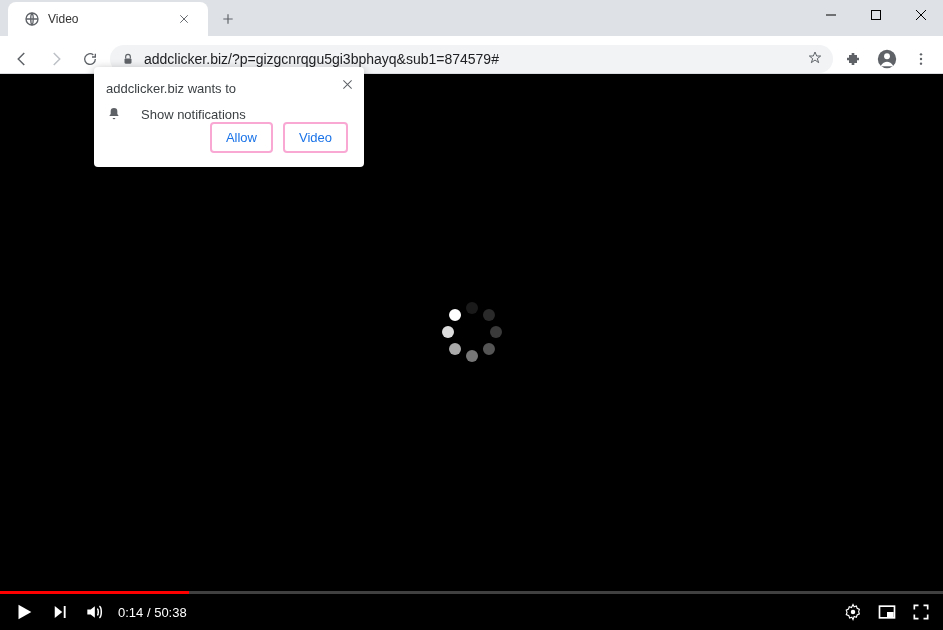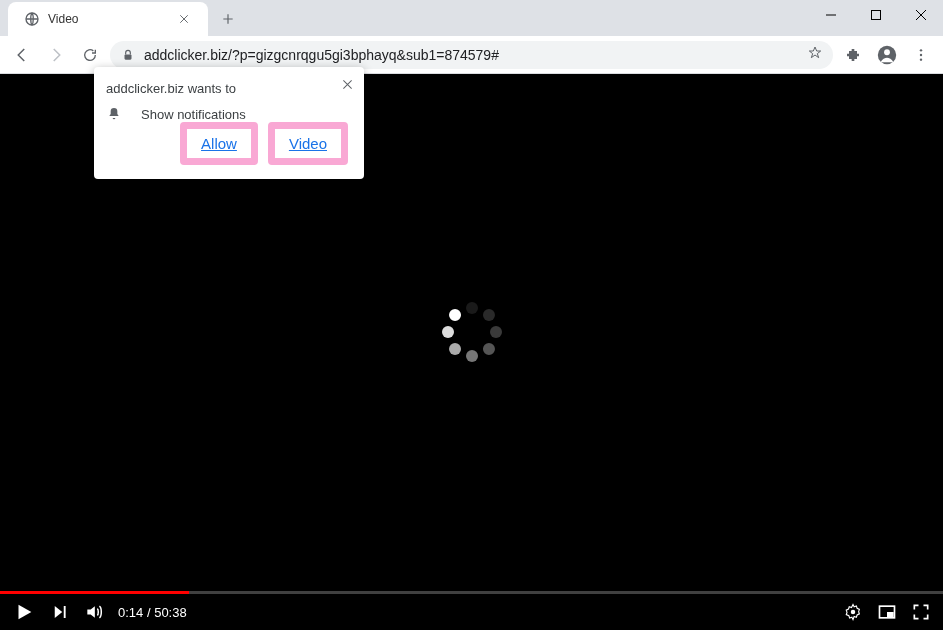--- a/index.html
+++ b/index.html
@@ -12,21 +12,21 @@
 
   
   .tabstrip { height: 36px; background: #dee1e6; display: flex; align-items: flex-end; padding-left: 8px; }
   .tab { height: 34px; width: 200px; background: #fff; border-radius: 8px 8px 0 0; display: flex; align-items: center; padding: 0 16px; gap: 8px; font-size: 12px; color: #333; }
   .tab .favicon { width: 16px; height: 16px; }
   .tab .title { flex: 1; overflow: hidden; white-space: nowrap; text-overflow: ellipsis; }
   .tab .close { width: 16px; height: 16px; display:flex; align-items:center; justify-content:center; }
   .newtab { width: 28px; height: 28px; display:flex; align-items:center; justify-content:center; color:#5f6368; margin-left:6px; margin-bottom:3px;}
 
   
-  .toolbar { height: 38px; background: #fff; border-bottom: 1px solid #dadce0; display: flex; align-items: center; padding: 0 8px; gap: 6px; }
+  .toolbar { height: 38px; background: #fff; border-bottom: 1px solid #dadce0; display: flex; align-items: flex-end; padding: 0 8px; gap: 6px; }
   .tbtn { width: 28px; height: 28px; border-radius: 50%; display:flex; align-items:center; justify-content:center; color:#5f6368; }
   .tbtn.disabled { color:#bdc1c6; }
   .omnibox { flex: 1; height: 28px; background: #f1f3f4; border-radius: 14px; display:flex; align-items:center; padding: 0 10px; gap:8px; color:#202124; font-size:14px; }
   .omnibox .lock { color:#5f6368; width:16px; height:16px; display:flex; align-items:center; justify-content:center;}
   .omnibox .url { flex:1; white-space: nowrap; overflow:hidden; text-overflow: ellipsis; }
   .omnibox .star { color:#5f6368; }
 
   
   .content { position: absolute; top: 74px; left: 0; right: 0; bottom: 0; background: #000; }
 
@@ -34,21 +34,21 @@
   .spinner { position: absolute; top: 50%; left: 50%; width: 60px; height: 60px; margin-left: -30px; margin-top: -50px; }
   .dot { position:absolute; width:12px; height:12px; border-radius:50%; left:24px; top:0; transform-origin: 6px 30px; }
 
   
   .prompt { position: absolute; top: 67px; left: 94px; width: 270px; background:#fff; border-radius: 4px; box-shadow: 0 2px 10px rgba(0,0,0,.3); padding: 14px 16px 14px 12px; font-size: 13px; color:#3c4043; }
   .prompt .close { position:absolute; top:8px; right:8px; width:18px; height:18px; display:flex; align-items:center; justify-content:center; color:#5f6368;}
   .prompt .heading { font-size: 13px; margin-bottom: 10px; }
   .prompt .row { display:flex; align-items:center; gap:19px; }
   .prompt .row .bell { width:16px; height:16px; color:#5f6368;}
   .prompt .actions { display:flex; justify-content:flex-end; gap:10px; }
-  .prompt .btn { border:7px solid #f9a8d4; background:#fff; color:#1a73e8; font-size:15px; padding: 6px 14px; border-radius:4px;text-decoration:underline; }
+  .prompt .btn { border:2px solid #f9a8d4; background:#fff; color:#1a73e8; font-size:13px; padding: 6px 14px; border-radius:4px; }
 
   
   .progress { position:absolute; left:0; right:0; bottom: 36px; height: 3px; background: rgba(255,255,255,.25);}
   .progress .played { height:100%; background:#f00; }
   .controls { position:absolute; left:0; right:0; bottom:0; height:36px; display:flex; align-items:center; padding: 0 12px; color:#fff; font-size: 13px; gap: 14px;}
   .controls .spacer { flex:1; }
   .cicon { width:20px; height:20px; display:flex; align-items:center; justify-content:center; }
   .cicon.lg { width:24px; height:24px; }
 </style>
 </head>

